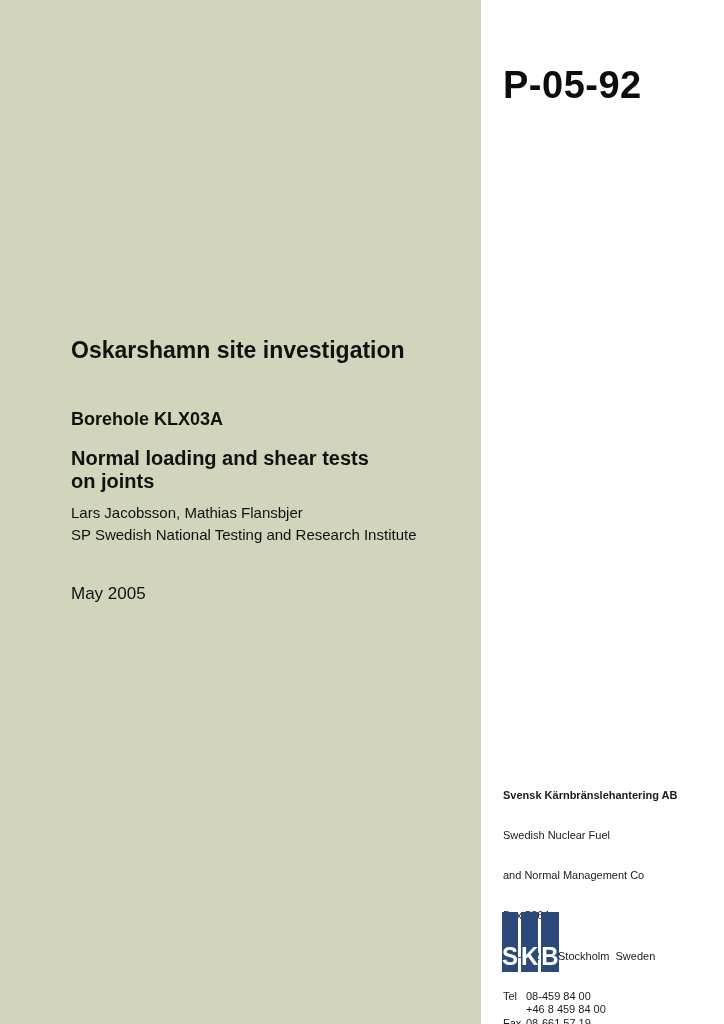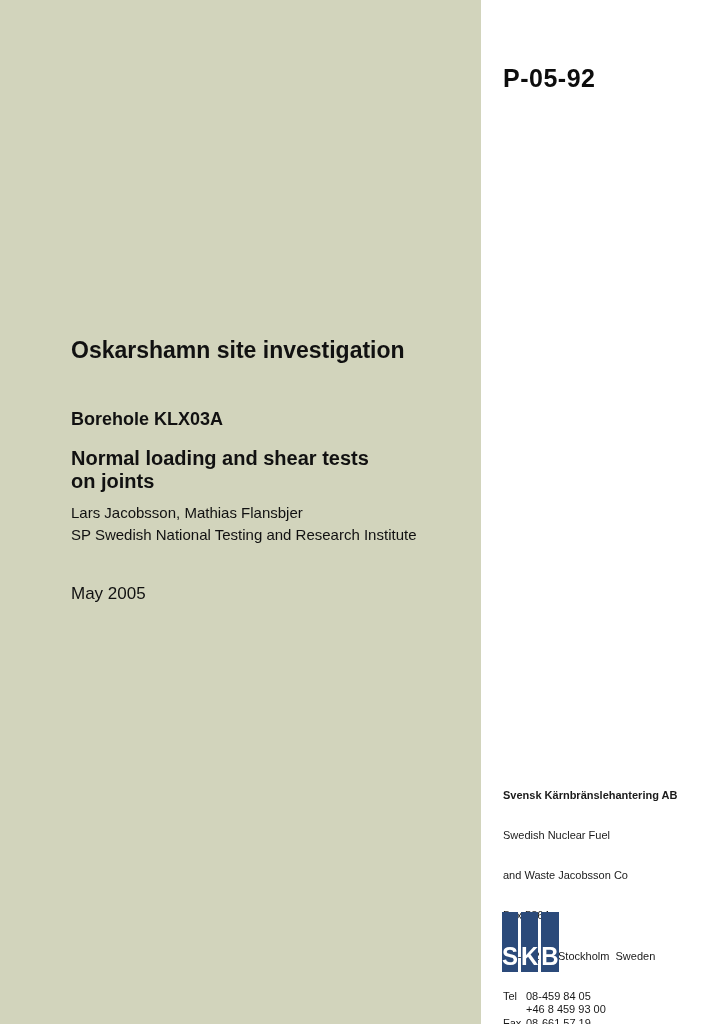--- a/index.html
+++ b/index.html
@@ -21,21 +21,21 @@
     left: 0;
     top: 0;
     width: 481px;
     height: 1024px;
     background: #d2d4bc;
   }
   .report-number {
     position: absolute;
     left: 503px;
     top: 64px;
-    font-size: 25px;
+    font-size: 38px;
     font-weight: bold;
     color: #0d0d0d;
     letter-spacing: 0.5px;
     white-space: nowrap;
   }
   .title-block {
     position: absolute;
     left: 71px;
     top: 338px;
     width: 390px;
@@ -136,28 +136,28 @@
   <div class="authors">
     <div>Lars Jacobsson, Mathias Flansbjer</div>
     <div>SP Swedish National Testing and Research Institute</div>
   </div>
 
   <div class="date-line">May 2005</div>
 
   <div class="contact-block">
     <div class="contact-company">Svensk Kärnbränslehantering AB</div>
     <div>Swedish Nuclear Fuel</div>
-    <div>and Waste Jacobsson Co</div>
+    <div>and Normal Management Co</div>
     <div>Box 5864</div>
     <div>SE-102 40 Stockholm  Sweden</div>
     <div class="phone-grid">
       <span>Tel</span>
-      <span>08-459 84 05</span>
+      <span>08-459 84 00</span>
       <span></span>
-      <span>+46 8 459 93 00</span>
+      <span>+46 8 459 84 00</span>
       <span>Fax</span>
       <span>08-661 57 19</span>
       
       
     </div>
   </div>
 
   <div class="skb-logo">
     <div class="skb-bar">
       <span class="skb-letter">S</span>

